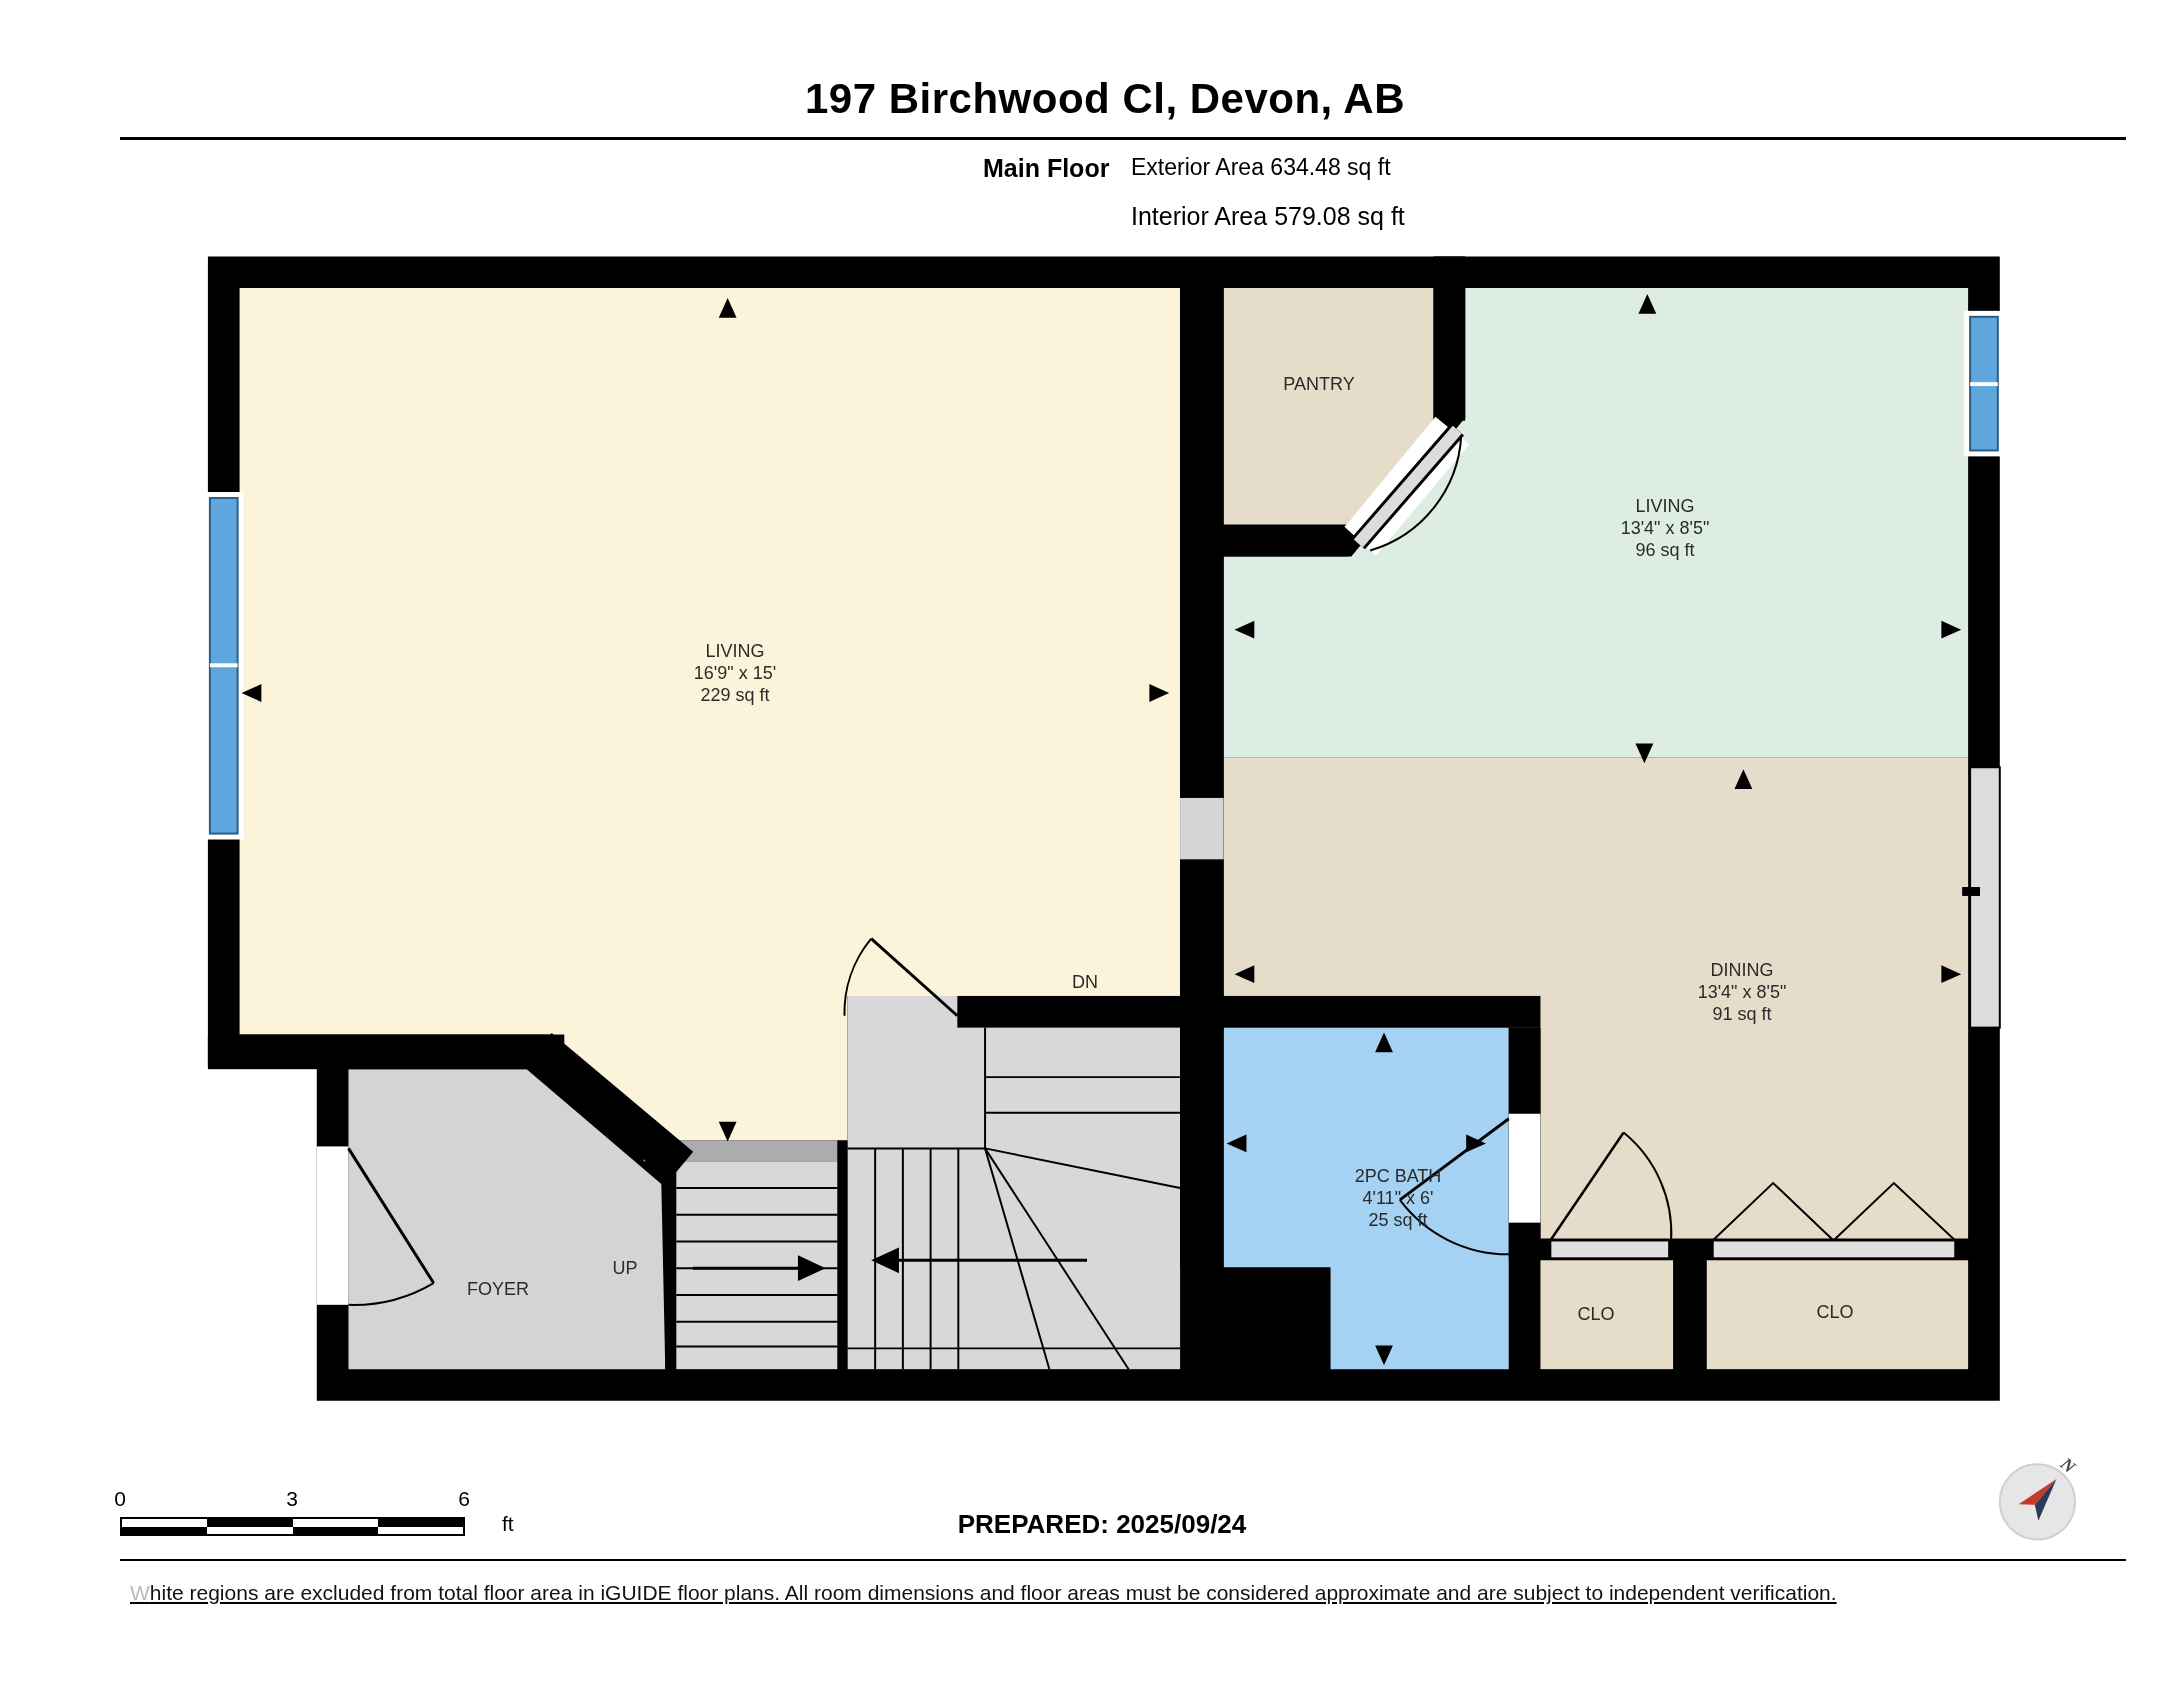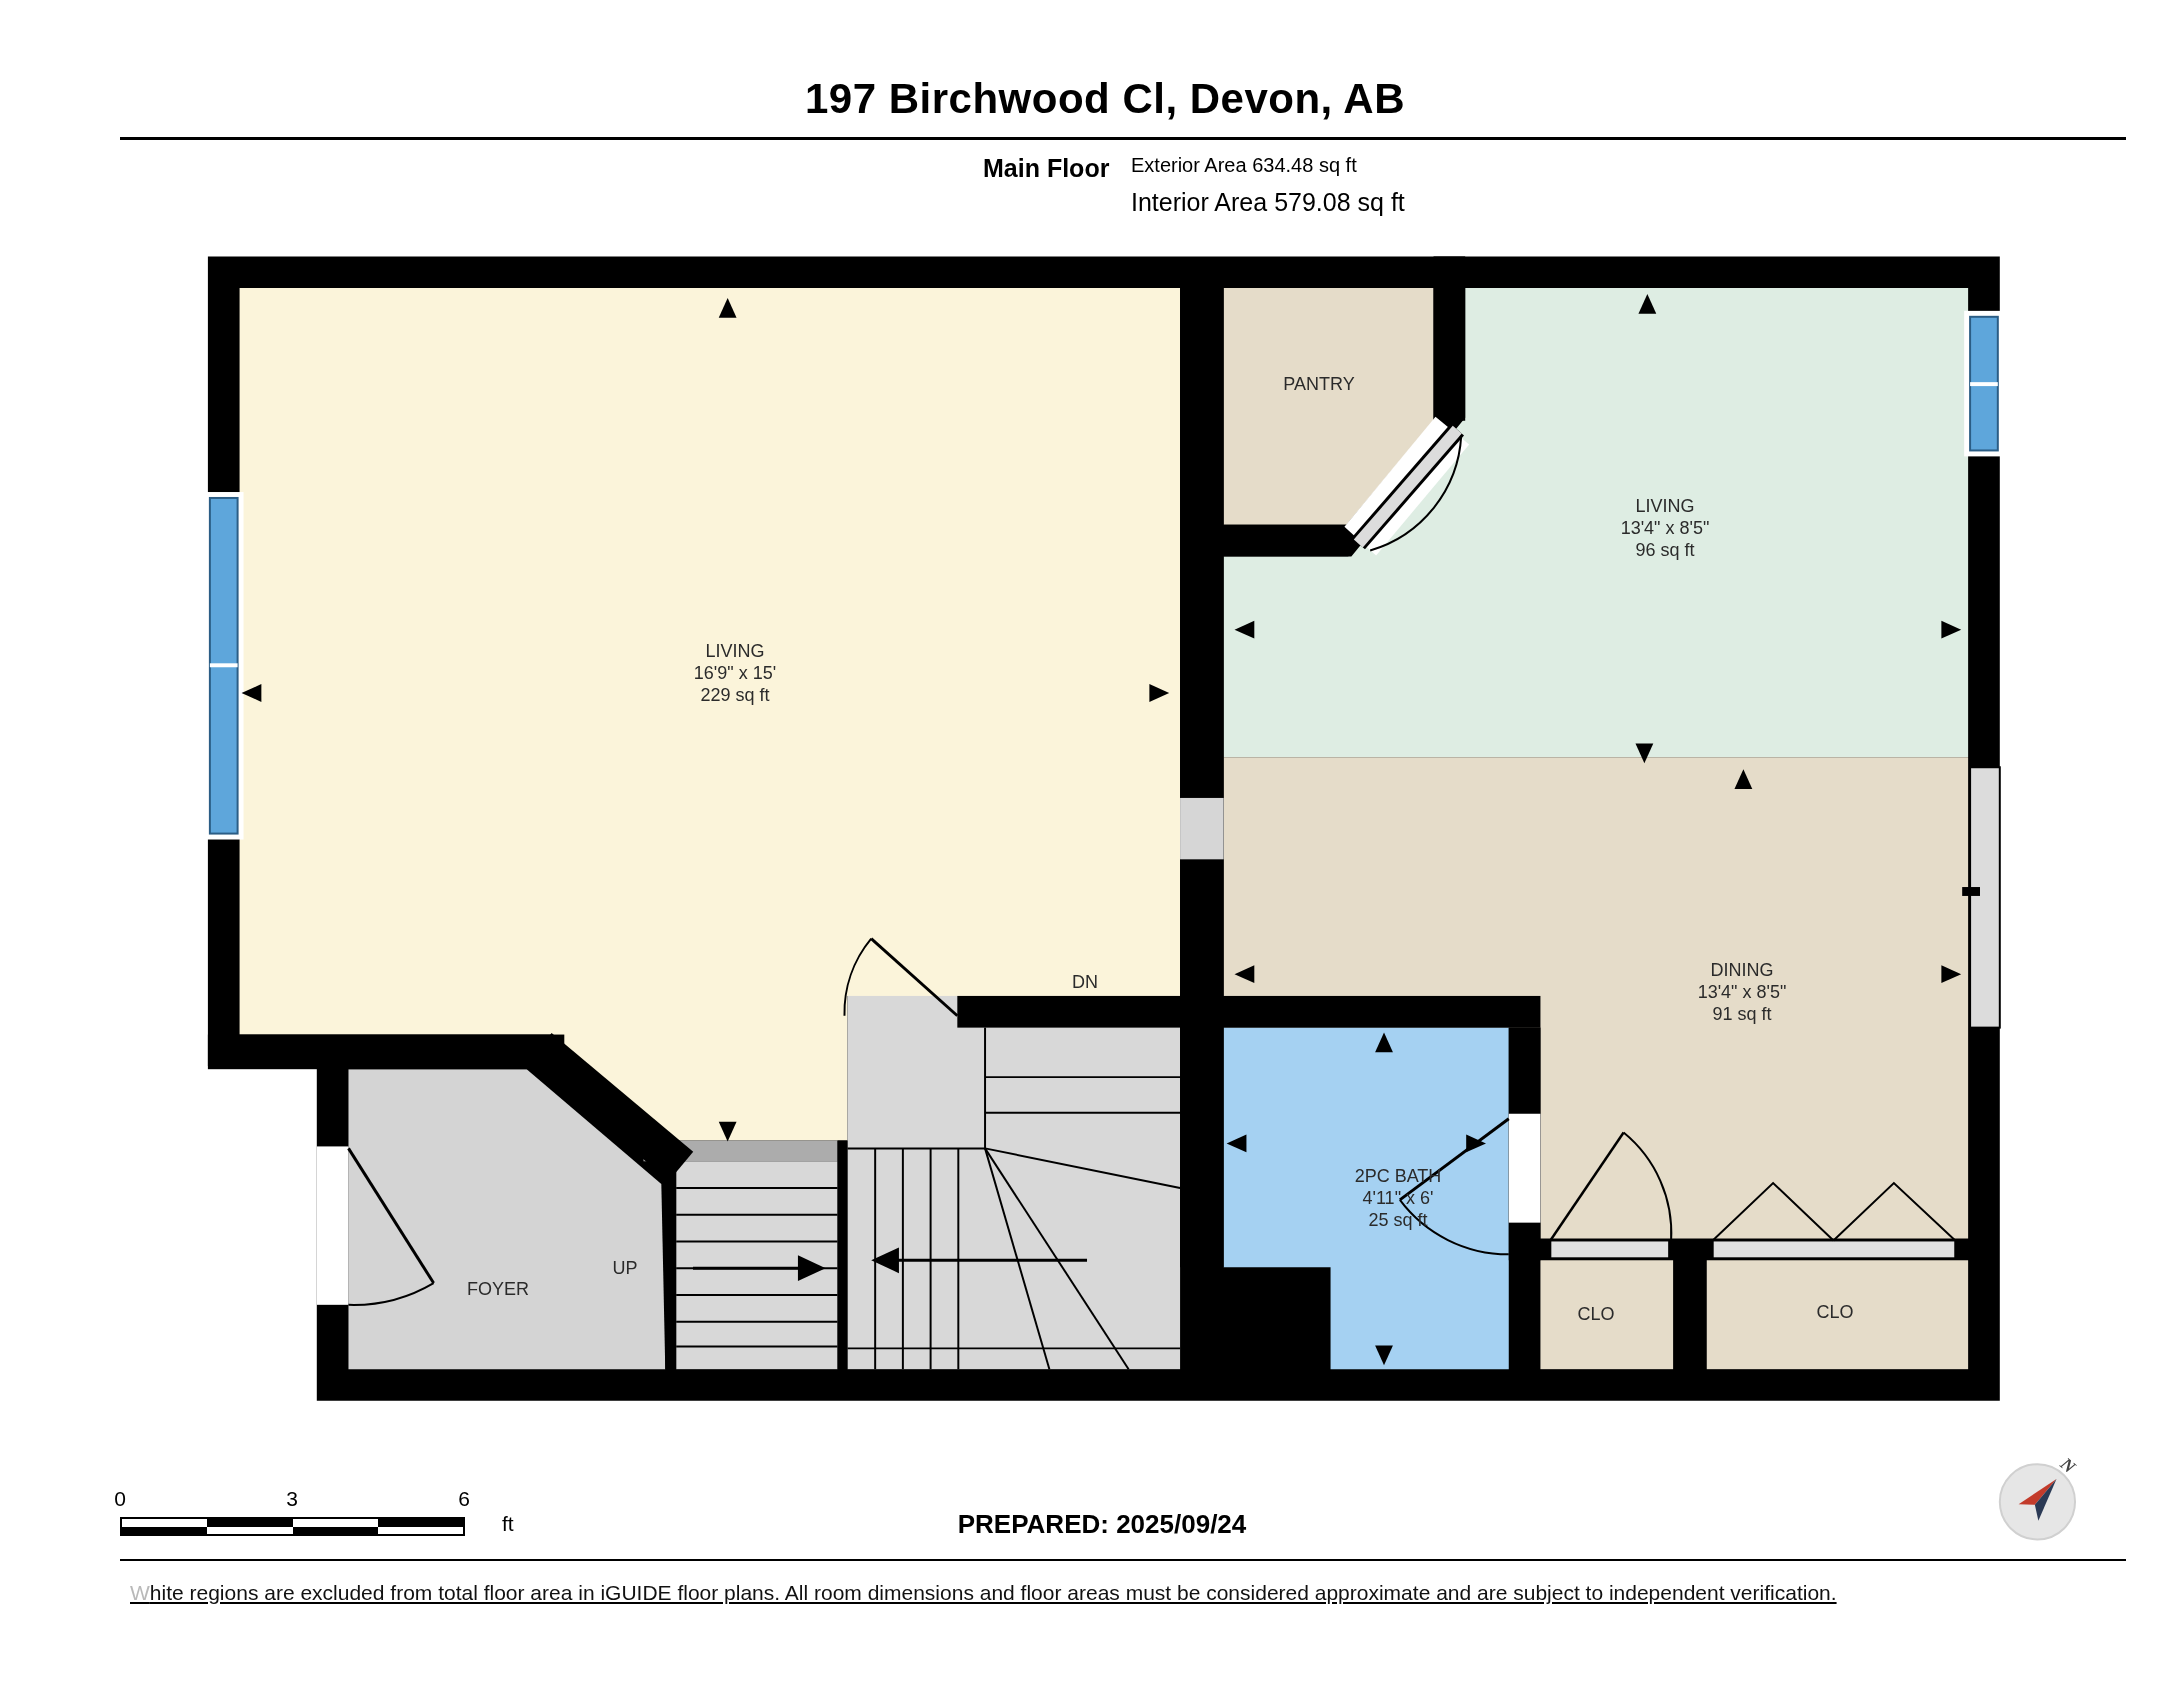--- a/index.html
+++ b/index.html
@@ -4,22 +4,22 @@
 <style>
   html,body{margin:0;padding:0;}
   body{
     width:2178px;height:1683px;position:relative;background:#fff;
     font-family:"Liberation Sans",sans-serif;overflow:hidden;color:#000;
   }
   .title{position:absolute;top:75px;left:16px;width:2178px;text-align:center;
          font-size:42px;font-weight:bold;letter-spacing:0.5px;}
   .title-rule{position:absolute;top:137px;left:120px;width:2006px;height:3px;background:#000;}
   .floor-label{position:absolute;top:154px;left:983px;font-size:25px;font-weight:bold;}
-  .area-ext{position:absolute;top:154px;left:1131px;font-size:20px;}
-  .area-int{position:absolute;top:188px;left:1131px;font-size:25px;text-align:center;}
+  .area-ext{position:absolute;top:154px;left:1131px;font-size:23px;}
+  .area-int{position:absolute;top:202px;left:1131px;font-size:25px;text-align:center;}
   svg.plan{position:absolute;left:0;top:0;z-index:1;}
   .plan-labels{position:absolute;left:0;top:0;width:2178px;height:1683px;z-index:2;pointer-events:none;}
   .room-label{position:absolute;transform:translate(-50%,-50%);text-align:center;
               font-size:18px;line-height:22px;color:#2b2b2b;white-space:nowrap;}
   .room-label span{display:block;}
   .scale-num{position:absolute;transform:translateX(-50%);top:1487px;font-size:21px;}
   .scale-unit{position:absolute;left:474px;top:1512px;font-size:21px;margin-left:28px;}
   .scale-bar{position:absolute;left:120px;top:1517px;width:345px;height:19px;
              border:2px solid #000;box-sizing:border-box;display:grid;
              grid-template-columns:repeat(4,1fr);grid-template-rows:1fr 1fr;}

